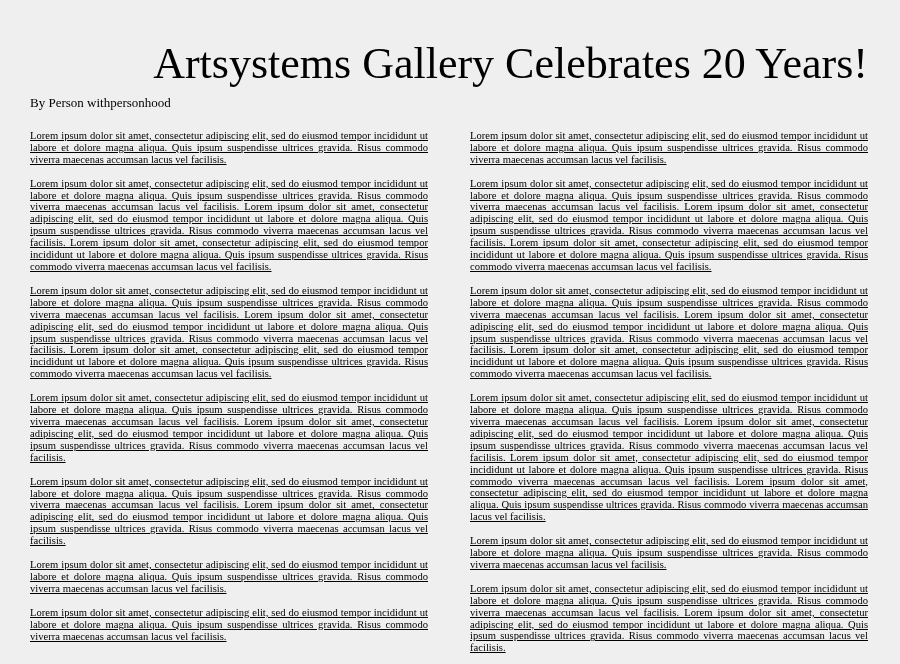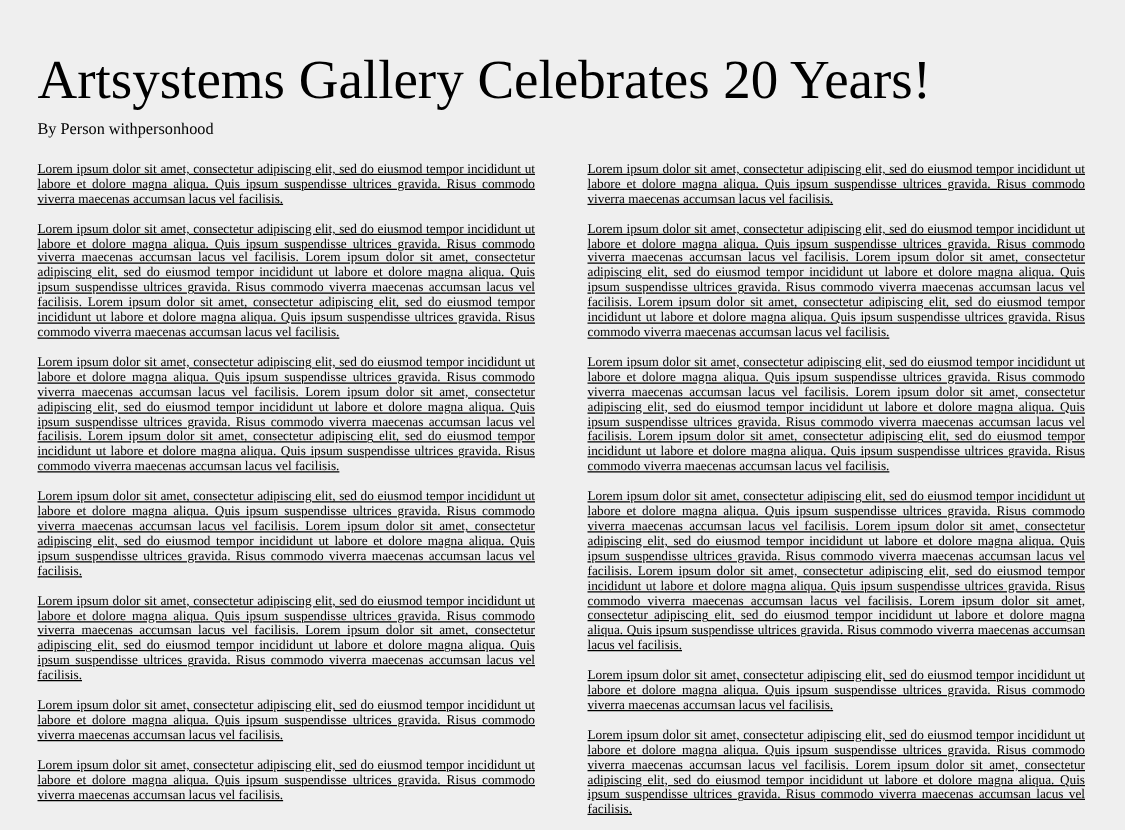--- a/index.html
+++ b/index.html
@@ -20,20 +20,21 @@
     }
     h1 {
       font-family: "Liberation Serif", serif;
       font-weight: normal;
       font-size: 44px;
       line-height: 1;
       margin: 0;
       padding-top: 42px;
       letter-spacing: 0px;
       white-space: nowrap;
+      text-align: right;
     }
     .byline {
       font-family: "Liberation Serif", serif;
       font-size: 13px;
       margin: 10px 0 14px 0;
       line-height: 1.15;
     }
     .columns {
       margin-top: 19px;
       column-count: 2;

